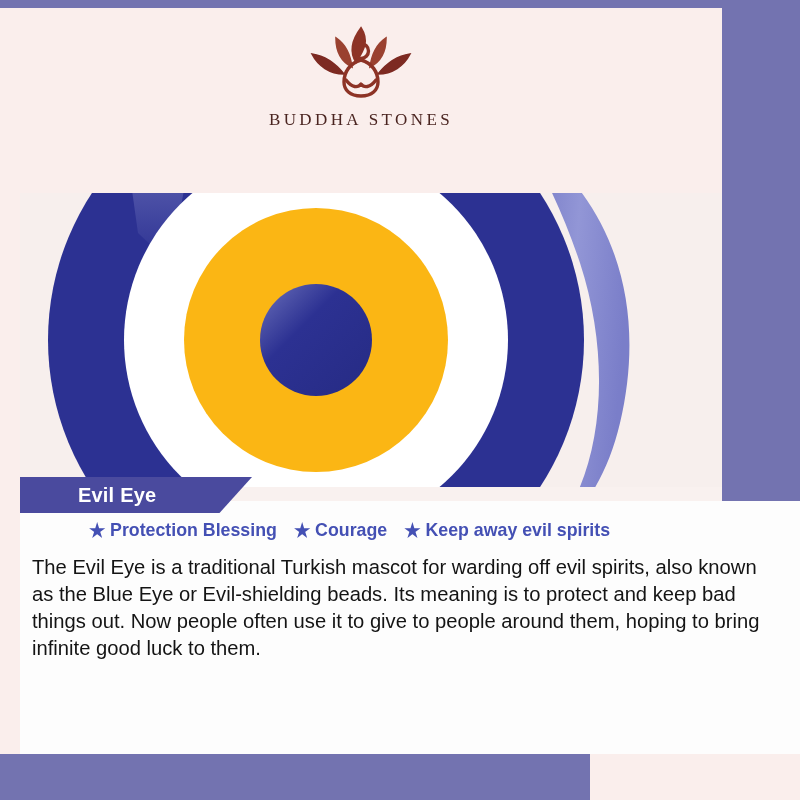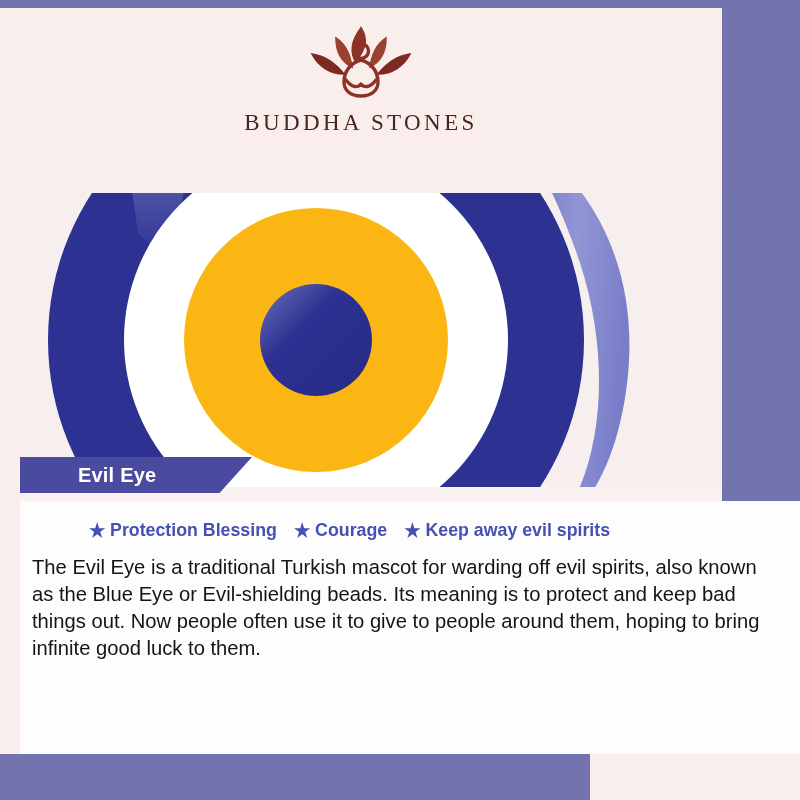--- a/index.html
+++ b/index.html
@@ -43,21 +43,21 @@
   .logo-mark {
     display: block;
     margin: 0 auto;
     width: 138px;
     height: 88px;
   }
   .logo-text {
     display: block;
     margin-top: 4px;
     font-family: "Liberation Serif", serif;
-    font-size: 23px;
+    font-size: 17px;
     letter-spacing: 3.4px;
     color: #4a2420;
     font-weight: 400;
   }
 
   
   .title-panel {
     position: absolute;
     left: 163px;
     top: 141px;
@@ -87,21 +87,21 @@
     height: 294px;
     overflow: hidden;
     background: #f7efed;
   }
   .hero-svg { display: block; width: 702px; height: 294px; }
 
   
   .eye-ribbon {
     position: absolute;
     left: 20px;
-    top: 457px;
+    top: 477px;
     width: 232px;
     height: 36px;
     background: #4a4a9e;
     -webkit-clip-path: polygon(0 0, 100% 0, 86% 100%, 0 100%);
     clip-path: polygon(0 0, 100% 0, 86% 100%, 0 100%);
     display: flex;
     align-items: center;
     z-index: 6;
   }
   .eye-ribbon-label {

